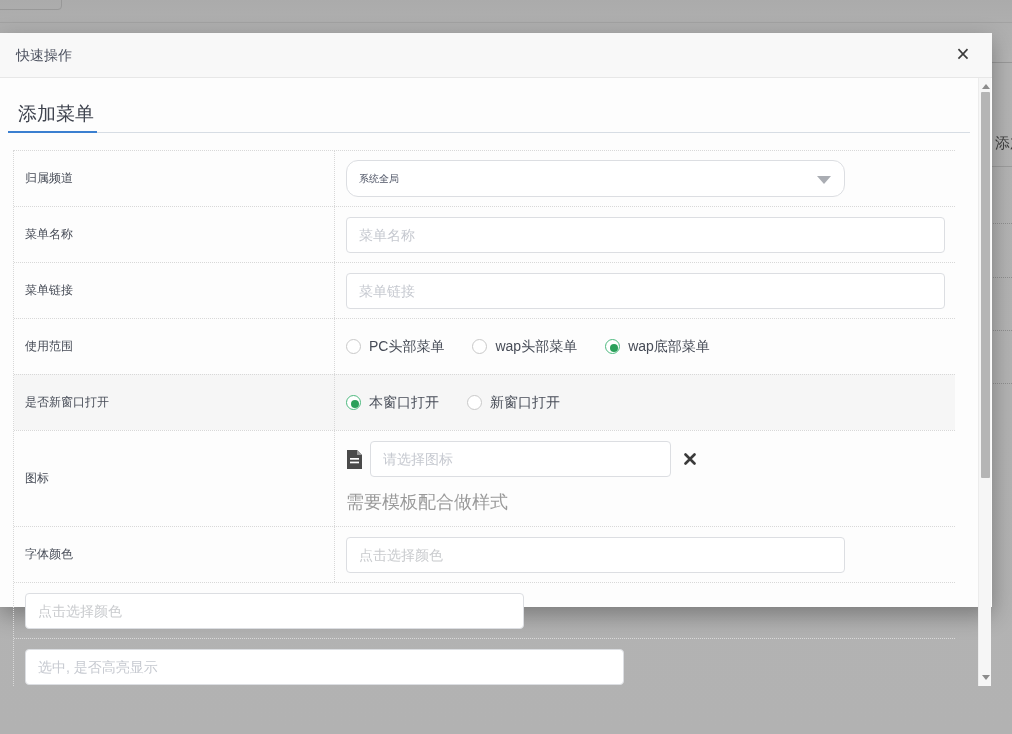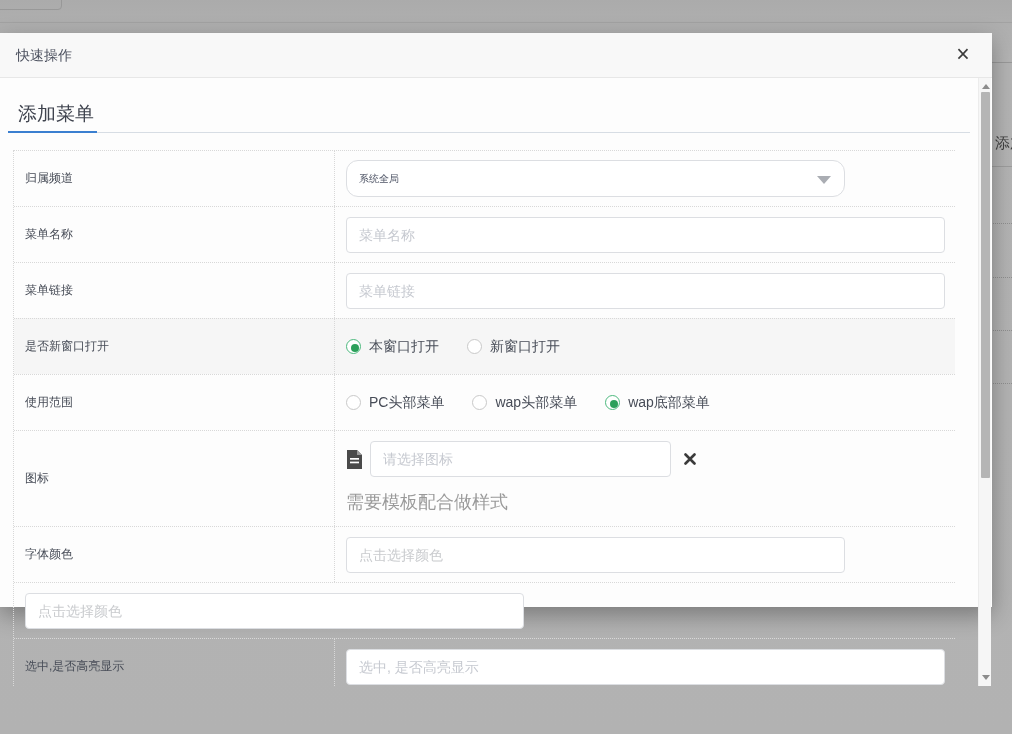--- a/index.html
+++ b/index.html
@@ -175,48 +175,48 @@
         </div>
       </div>
 
       <div class="row">
         <div class="row-label">菜单链接</div>
         <div class="row-field">
           <input type="text" class="w-std" placeholder="菜单链接" style="">
         </div>
       </div>
 
+      <div class="row">
+        <div class="row-label">使用范围</div>
+        <div class="row-field">
+          <span class="radio">
+            <span class="radio-circle"></span>
+            <span class="radio-label">PC头部菜单</span>
+          </span>
+          <span class="radio">
+            <span class="radio-circle"></span>
+            <span class="radio-label">wap头部菜单</span>
+          </span>
+          <span class="radio checked">
+            <span class="radio-circle"></span>
+            <span class="radio-label">wap底部菜单</span>
+          </span>
+        </div>
+      </div>
+
       <div class="row row-hl">
         <div class="row-label">是否新窗口打开</div>
         <div class="row-field">
           <span class="radio checked">
             <span class="radio-circle"></span>
             <span class="radio-label">本窗口打开</span>
           </span>
           <span class="radio">
             <span class="radio-circle"></span>
             <span class="radio-label">新窗口打开</span>
-          </span>
-        </div>
-      </div>
-
-      <div class="row">
-        <div class="row-label">使用范围</div>
-        <div class="row-field">
-          <span class="radio">
-            <span class="radio-circle"></span>
-            <span class="radio-label">PC头部菜单</span>
-          </span>
-          <span class="radio">
-            <span class="radio-circle"></span>
-            <span class="radio-label">wap头部菜单</span>
-          </span>
-          <span class="radio checked">
-            <span class="radio-circle"></span>
-            <span class="radio-label">wap底部菜单</span>
           </span>
         </div>
       </div>
 
       <div class="row" style="min-height:96px;">
         <div class="row-label">图标</div>
         <div class="row-field row-icon-field">
           <div class="icon-line">
             <span class="file-icon">
               <svg width="17" height="19" viewBox="0 0 17 19">
@@ -244,21 +244,20 @@
         </div>
       </div>
 
       <div class="row">
         <div class="row-field">
           <input type="text" class="w-color" placeholder="点击选择颜色" style="">
         </div>
       </div>
 
       <div class="row">
-        <div class="row-label">选中,是否高亮显示</div>
         <div class="row-field">
           <input type="text" class="w-std" placeholder="选中, 是否高亮显示" style="">
         </div>
       </div>
 
     </div>
 
     <div class="scrollbar">
       <span class="sb-arrow sb-up"></span>
       <span class="sb-thumb"></span>

